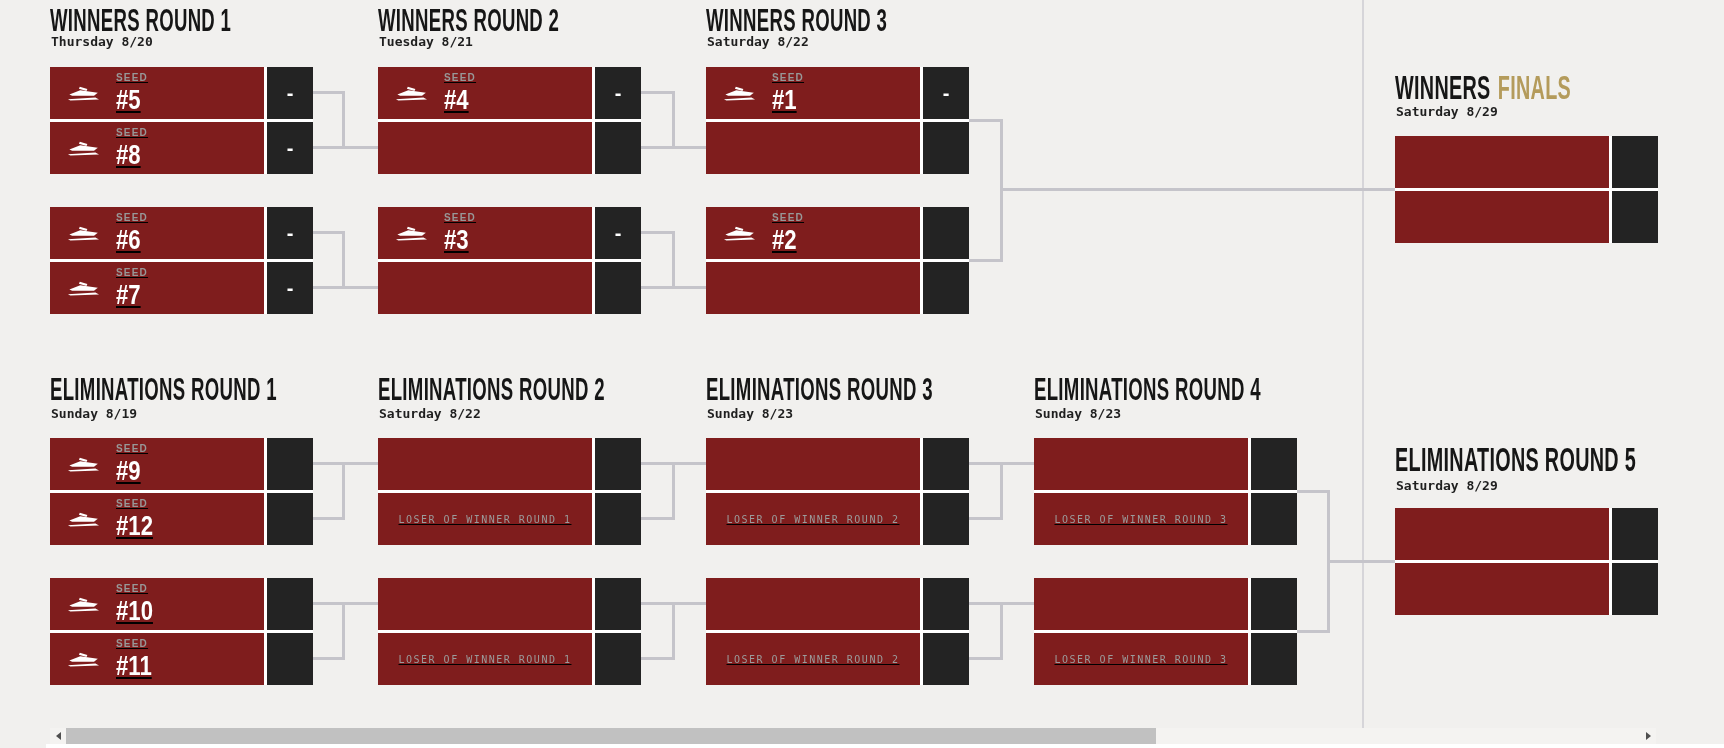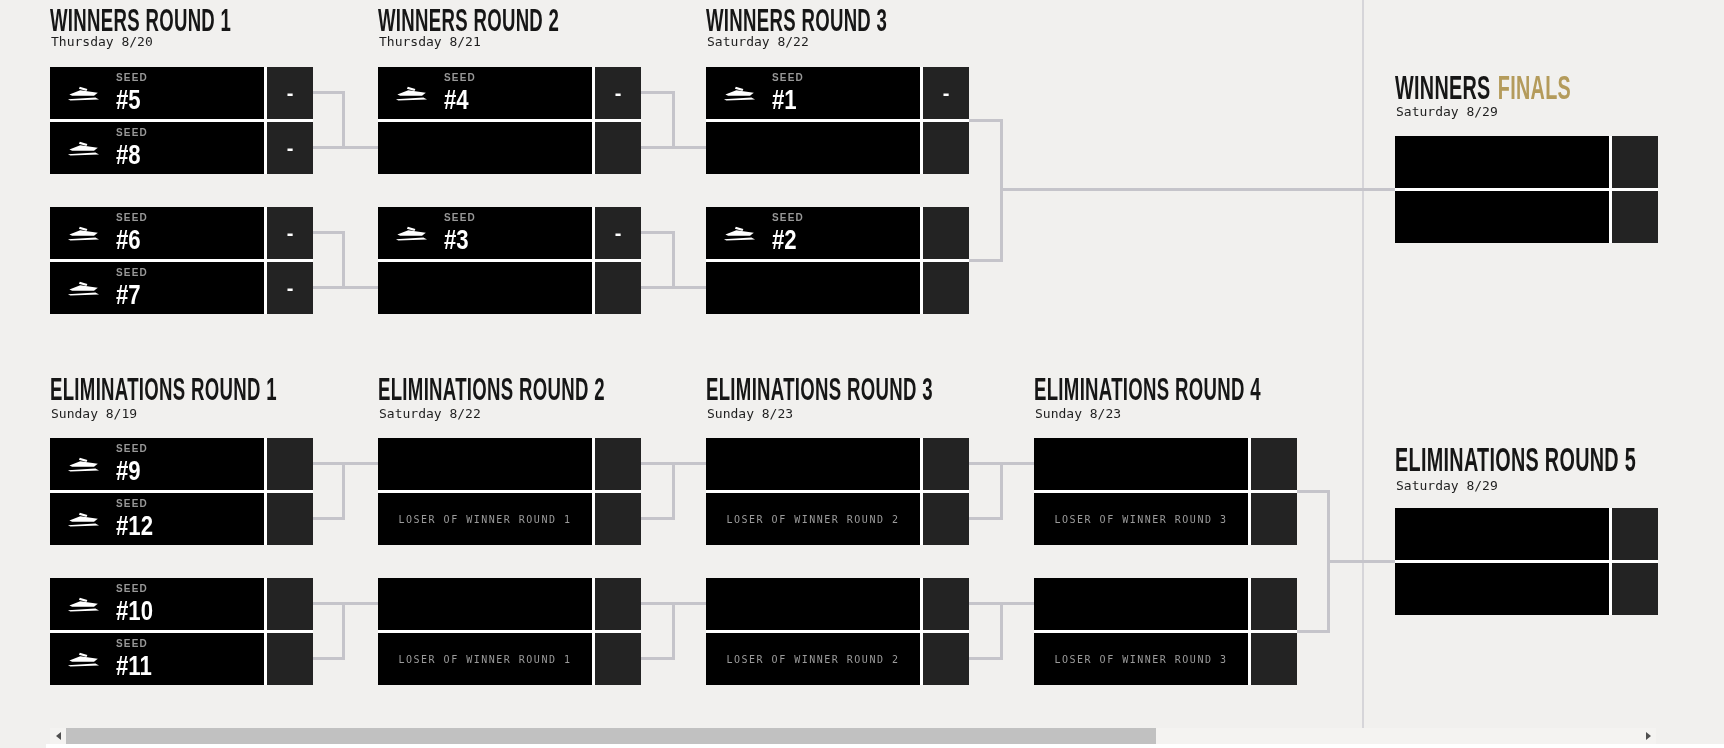--- a/index.html
+++ b/index.html
@@ -10,27 +10,27 @@
   }
   .col-title {
     position:absolute; font-weight:bold; font-size:31px; line-height:1.1;
     color:#161616; transform:scaleX(.6); transform-origin:0 0;
     white-space:nowrap; letter-spacing:.5px;
   }
   .col-title.big { font-size:33px; }
   .col-title .accent { color:#b49b5b; margin-left:12px; }
   .col-date {
     position:absolute; font-family:"DejaVu Sans Mono", monospace;
-    font-size:13px; color:#1f1f1f; white-space:pre;
+    font-size:13px; color:#1f1f1f; white-space:pre;font-weight:bold;
   }
   .pair { position:absolute; width:263px; height:107px; background:#ffffff; }
   .slot { position:absolute; left:0; width:263px; height:52px; }
   .slot-main {
     position:absolute; left:0; top:0; width:214px; height:52px;
-    background:#000000; display:flex; align-items:center;text-decoration:underline;
+    background:#7f1d1d; display:flex; align-items:center;text-decoration:underline;
   }
   .slot-score {
     position:absolute; left:217px; top:0; width:46px; height:52px;
     background:#232323; color:#ffffff; display:flex; align-items:center;
     justify-content:center; font-weight:bold; font-size:20px;
   }
   .icon-wrap { margin-left:17px; width:36px; height:17px; flex:0 0 auto; }
   .slot-text { margin-left:13px; display:block; }
   .seed-label {
     display:block; font-size:10px; font-weight:bold; letter-spacing:1.2px;
@@ -73,21 +73,21 @@
     </g>
   </defs>
 </svg>
 
 <div class="stage">
 
   <div class="col-title" style="left:50px; top:4px;">WINNERS ROUND 1</div>
   <div class="col-date" style="left:51px; top:34px;">Thursday 8/20</div>
 
   <div class="col-title" style="left:378px; top:4px;">WINNERS ROUND 2</div>
-  <div class="col-date" style="left:379px; top:34px;">Thursday 8/21</div>
+  <div class="col-date" style="left:379px; top:34px;">Tuesday 8/21</div>
 
   <div class="col-title" style="left:706px; top:4px;">WINNERS ROUND 3</div>
   <div class="col-date" style="left:707px; top:34px;">Saturday 8/22</div>
 
   <div class="col-title big" style="left:1395px; top:70px;">
     <span>WINNERS</span><span class="accent">FINALS</span>
   </div>
   <div class="col-date" style="left:1396px; top:104px;">Saturday 8/29</div>
 
   <div class="col-title" style="left:50px; top:373px;">ELIMINATIONS ROUND 1</div>

